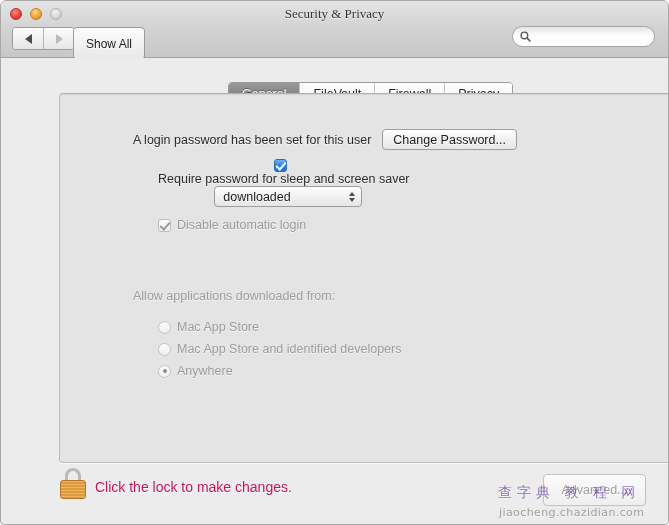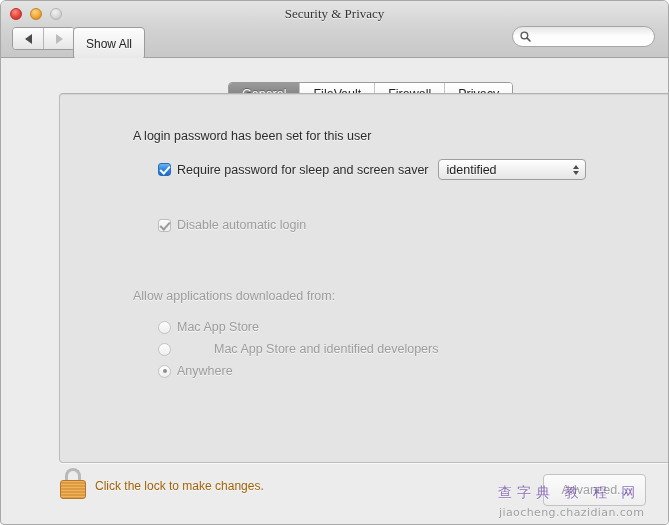--- a/index.html
+++ b/index.html
@@ -333,22 +333,22 @@
     box-sizing: border-box;
     background:
       repeating-linear-gradient(to bottom,
         #f0b45f 0px, #f0b45f 1px,
         #dd9a3f 1px, #dd9a3f 3px);
   }
 
   .lock-text {
     position: absolute;
     left: 58px; top: 18px;
-    font-size: 12px;
-    color: #a16207;
+    font-size: 14px;
+    color: #be185d;
     text-shadow: 0 1px 0 rgba(255,255,255,0.7);
   }
 
   .advanced-btn {
     position: absolute;
     right: 58px; top: 13px;
     width: 103px; height: 32px;
   }
   .help-btn {
     position: absolute;
@@ -437,29 +437,30 @@
       <div class="tab active">General</div>
       <div class="tab">FileVault</div>
       <div class="tab">Firewall</div>
       <div class="tab">Privacy</div>
     </div>
 
     <div class="panel">
 
       <div class="row" style="left: 73px; top: 35px;">
         <span class="lbl">A login password has been set for this user</span>
-      </div>
-
-      <div class="row" style="left: 98px; top: 65px;">
+        <span class="btn" style="margin-left: 11px;">Change Password...</span>
+      </div>
+
+      <div class="row" style="left: 98px; top: 65px; flex-direction: column;">
         <span class="cbox on">
           <span class="tick"></span>
         </span>
         <span class="lbl">Require password for sleep and screen saver</span>
         <span class="popup" style="margin-left: 9px;">
-          <span>identified</span>
+          <span>downloaded</span>
           <span class="steppers">
             <span class="stp-up"></span>
             <span class="stp-dn"></span>
           </span>
         </span>
       </div>
 
 
       <div class="row" style="left: 73px; top: 195px;">
         <span class="lbl dim">Allow applications downloaded from:</span>
@@ -470,21 +471,21 @@
           <span class="tick"></span>
         </span>
         <span class="lbl dim">Disable automatic login</span>
       </div>
 
       <div class="row" style="left: 98px; top: 226px;">
         <span class="radio"></span>
         <span class="lbl dim">Mac App Store</span>
       </div>
 
-      <div class="row" style="left: 98px; top: 248px; gap: 37px;">
+      <div class="row" style="left: 98px; top: 248px;">
         <span class="radio"></span>
         <span class="lbl dim">Mac App Store and identified developers</span>
       </div>
 
       <div class="row" style="left: 98px; top: 270px;">
         <span class="radio">
           <span class="dot"></span>
         </span>
         <span class="lbl dim">Anywhere</span>
       </div>

